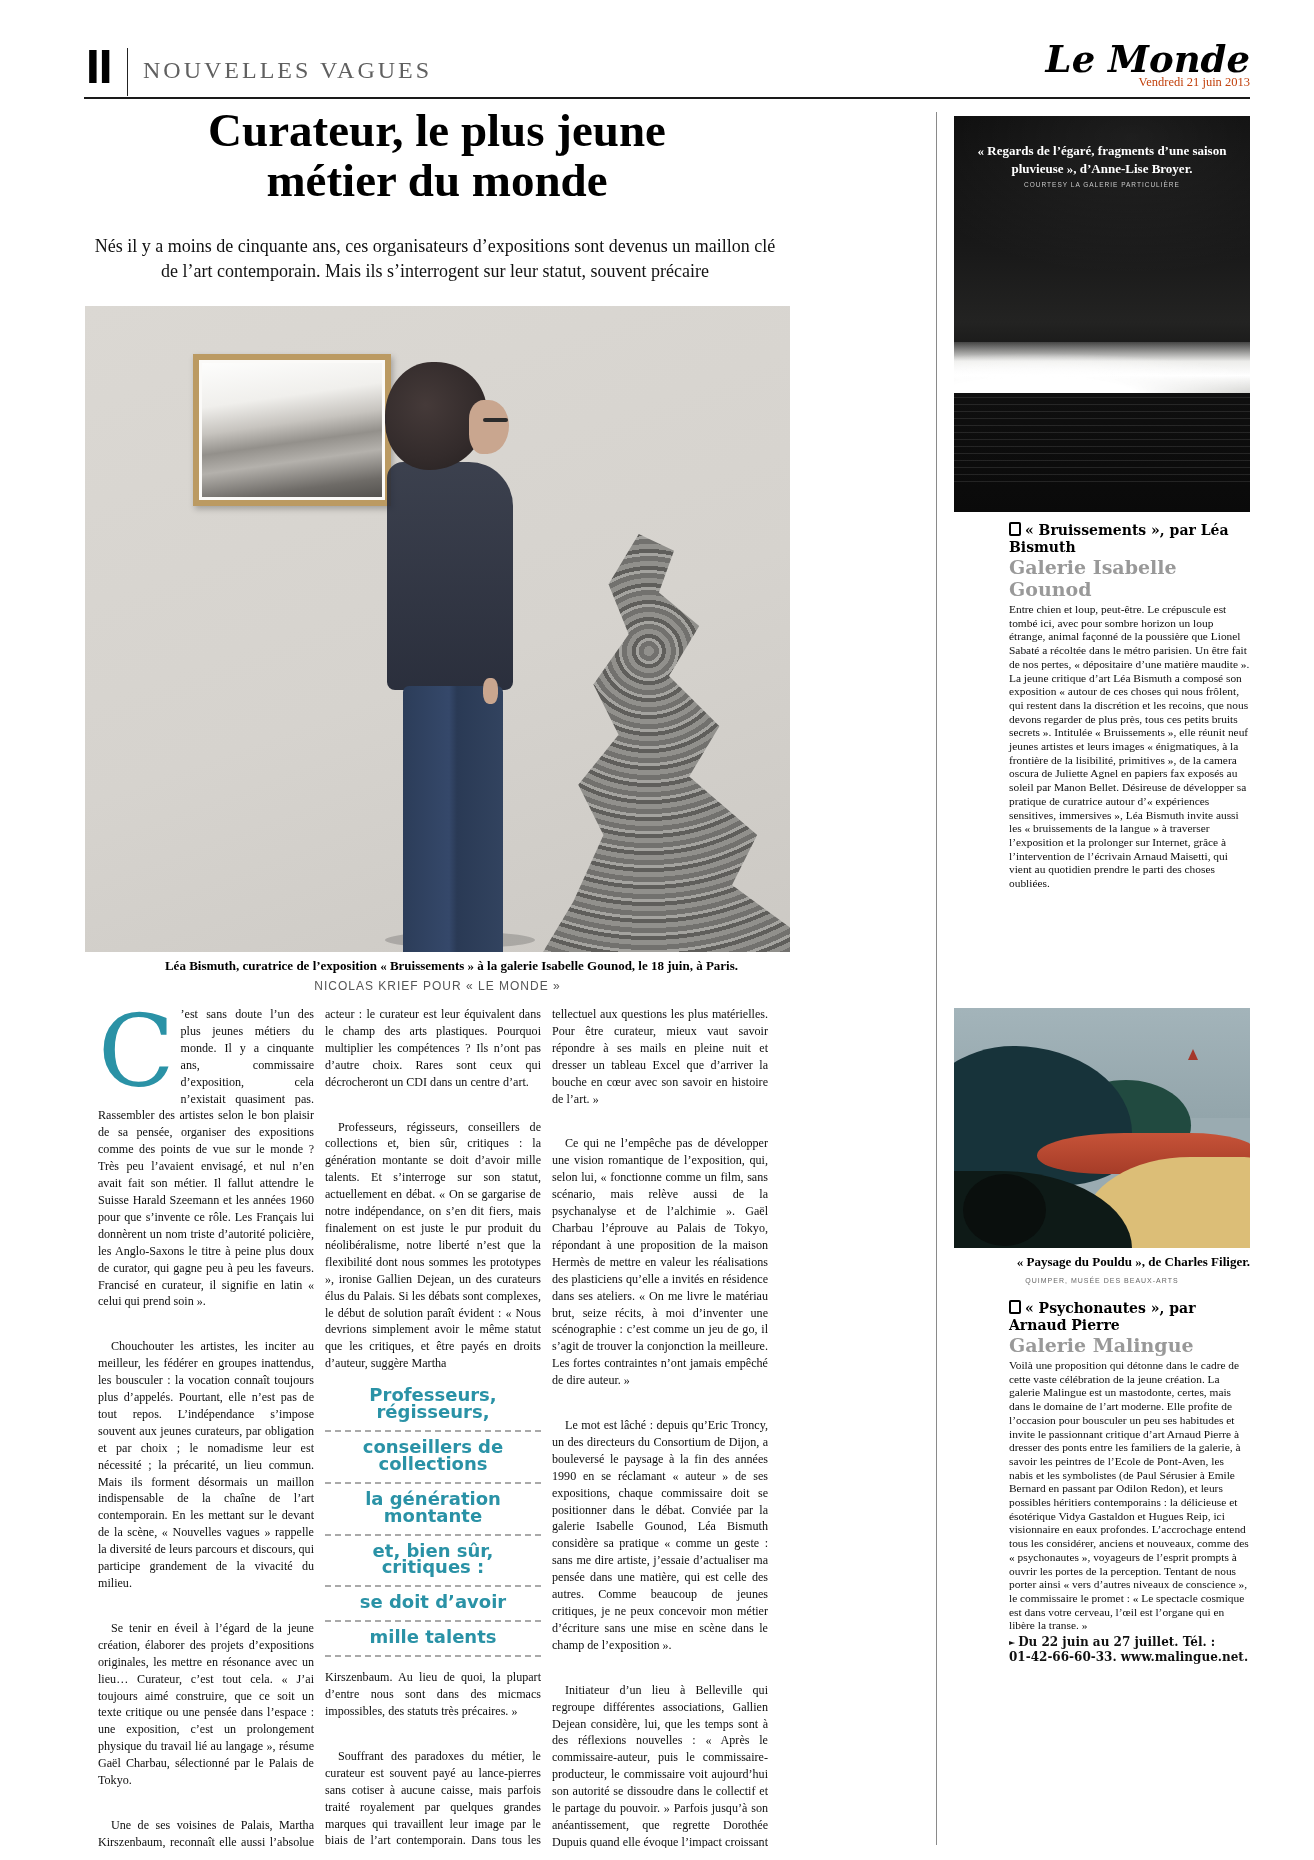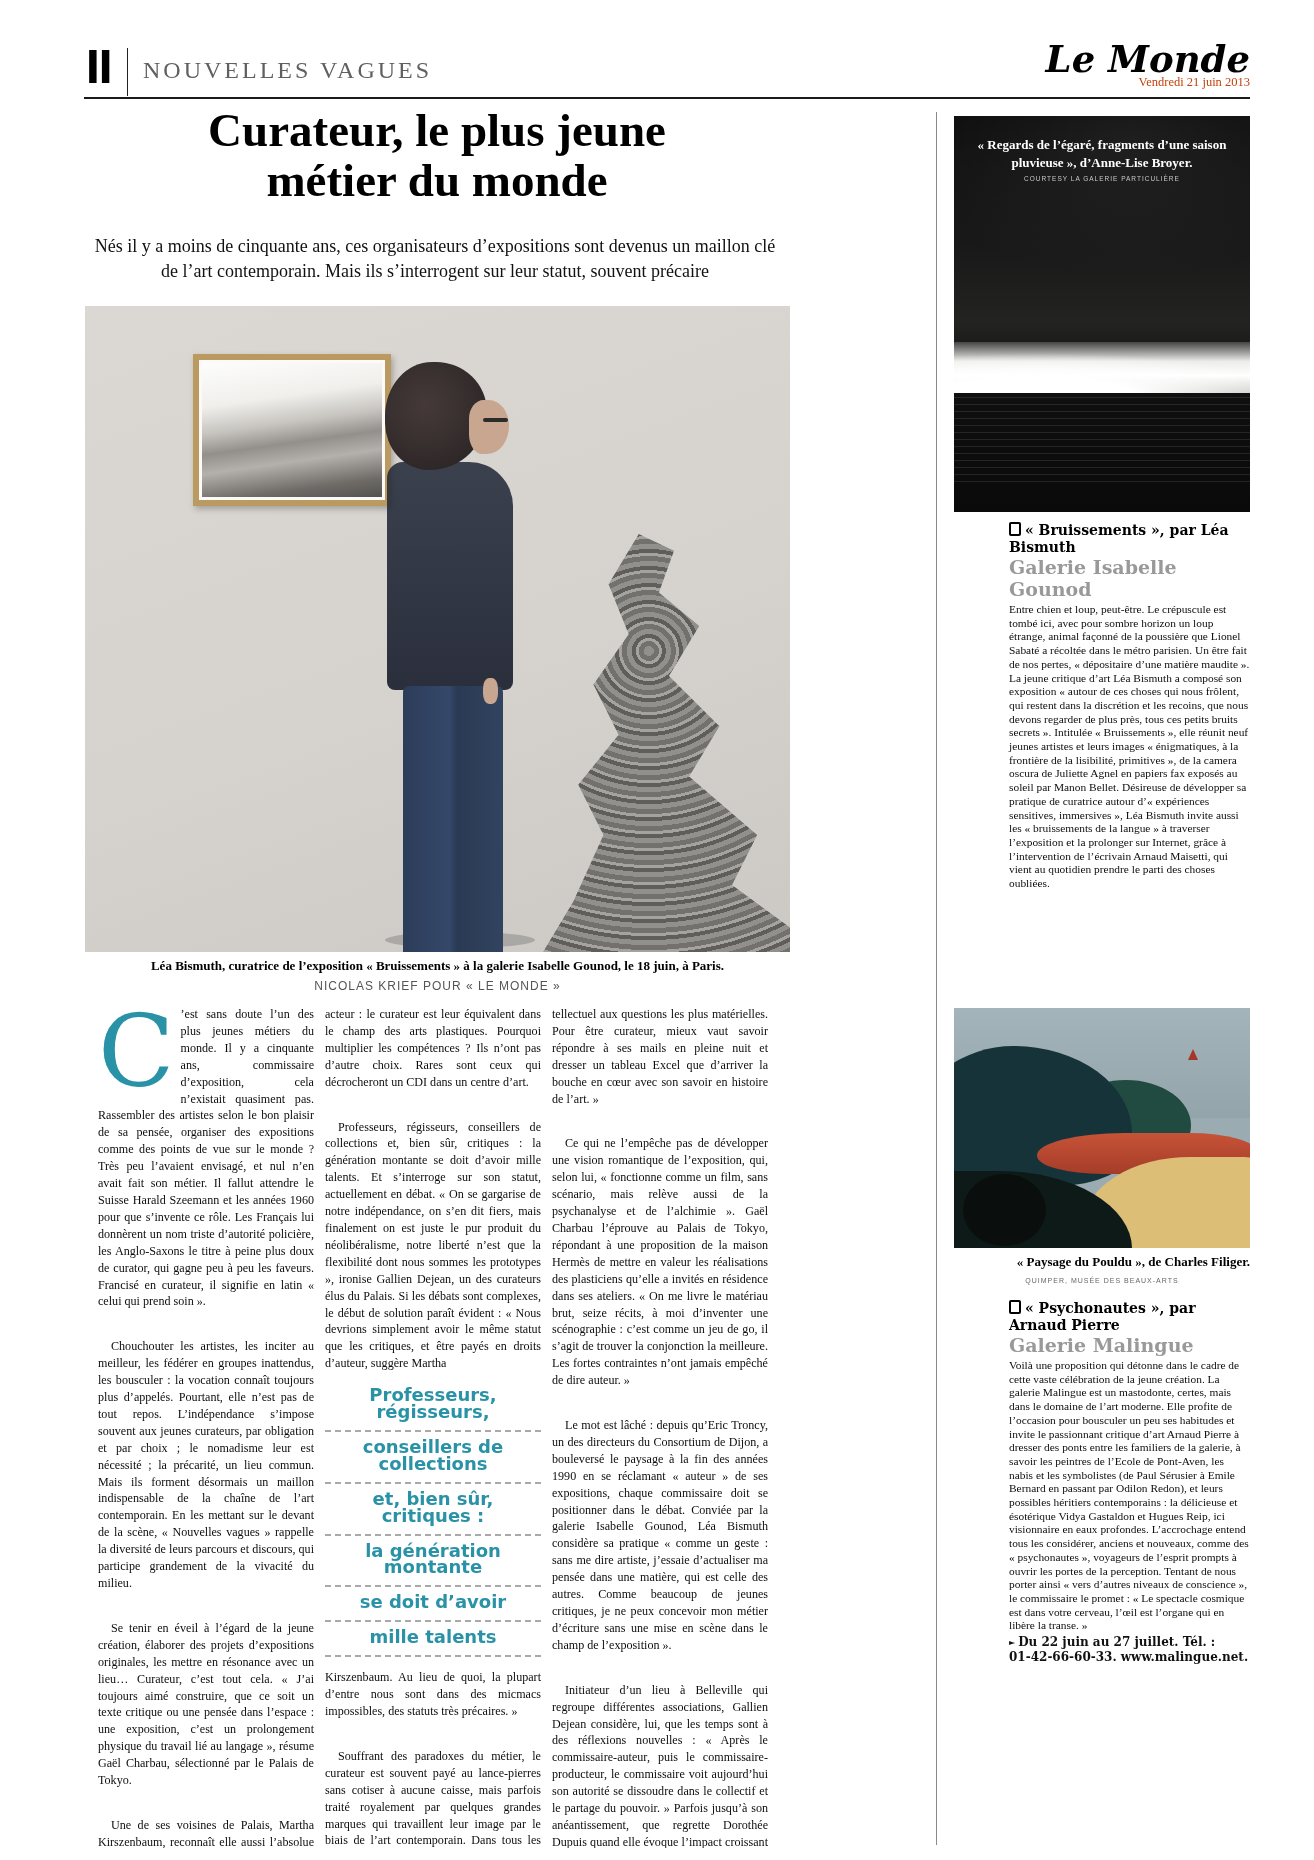--- a/index.html
+++ b/index.html
@@ -44,21 +44,21 @@
          background:linear-gradient(90deg,#2c3d59 0%,#35486a 46%,#2a3a55 54%,#32435f 100%);
          border-radius:6px 6px 0 0;}
   .spire{position:absolute;left:458px;top:228px;width:252px;height:418px;
          background:repeating-radial-gradient(circle at 42% 28%,#91908c 0 5px,#72716e 5px 10px,#a4a39f 10px 13px,#5f5e5b 13px 17px);
          clip-path:polygon(38% 0%,52% 4%,46% 14%,62% 22%,50% 34%,70% 46%,58% 58%,85% 72%,75% 84%,100% 95%,100% 100%,0% 100%,12% 88%,24% 72%,14% 60%,30% 48%,20% 36%,34% 24%,26% 12%);}
   .mound{position:absolute;left:512px;top:556px;width:193px;height:90px;
          background:repeating-radial-gradient(circle at 50% 20%,#868582 0 5px,#6b6a67 5px 9px,#98郁97 9px 12px,#a09f9b 9px 12px);
          border-radius:55% 45% 0 0/90% 70% 0 0;}
   .floor-shadow{position:absolute;left:300px;top:626px;width:150px;height:16px;background:rgba(60,60,60,.25);
                 border-radius:50%;}
-  .photo-caption{position:absolute;left:85px;top:958px;width:705px;text-align:center;
+  .photo-caption{position:absolute;left:99px;top:958px;width:705px;text-align:center;
                  font-weight:bold;font-size:13px;color:#000;}
   .photo-credit{position:absolute;left:85px;top:979px;width:705px;text-align:center;
                 font-family:"Liberation Sans",sans-serif;font-size:12px;letter-spacing:1px;color:#555;}
 
   
   .col{position:absolute;top:1006px;width:216px;height:842px;overflow:hidden;
        font-size:12.1px;line-height:16.9px;text-align:justify;color:#0d0d0d;}
   .col1{left:98px;} .col2{left:325px;} .col3{left:552px;}
   .para{margin:0;}
   .indent{text-indent:13px;margin-top:28px;}
@@ -73,21 +73,21 @@
   .sidebar{position:absolute;left:954px;top:112px;width:296px;height:1740px;}
   .sea-photo{position:absolute;left:0;top:4px;width:296px;height:396px;overflow:hidden;
      background:linear-gradient(180deg,#0b0b0b 0%,#191919 34%,#232322 52%,#101010 66%,#0a0a0a 100%);}
   .sea-sheen{position:absolute;left:0;top:0;width:100%;height:55%;
      background:radial-gradient(120% 90% at 60% 10%,rgba(255,255,255,.07),rgba(0,0,0,0) 70%);}
   .wave-band{position:absolute;left:0;top:57%;width:100%;height:13%;
      background:radial-gradient(130% 120% at 28% 100%,#ffffff 25%,rgba(255,255,255,0) 65%),
                 linear-gradient(180deg,rgba(255,255,255,.18) 0%,#ececea 38%,#ffffff 66%,#c9c9c5 100%);}
   .sea-flecks{position:absolute;left:0;top:71%;width:100%;height:22%;
      background:repeating-linear-gradient(180deg,rgba(255,255,255,.10) 0 1px,rgba(255,255,255,0) 1px 7px);}
-  .sea-caption{position:relative;margin:20px auto 0;width:250px;text-align:center;color:#fff;
+  .sea-caption{position:relative;margin:26px auto 0;width:250px;text-align:center;color:#fff;
                font-weight:bold;font-size:13px;line-height:1.35;}
   .sea-credit{position:relative;margin:4px auto 0;width:250px;text-align:center;color:#c9c9c9;
               font-family:"Liberation Sans",sans-serif;font-size:6.5px;letter-spacing:1px;}
 
   .review{position:absolute;left:55px;width:241px;}
   .review1{top:410px;} .review2{top:1188px;}
   .rv-title{font-family:"DejaVu Serif",serif;font-weight:bold;font-size:14px;line-height:1.18;color:#000;}
   .rv-marker{display:inline-block;width:8px;height:10px;border:2px solid #000;border-radius:2px;
              margin-right:4px;vertical-align:-1px;}
   .rv-gallery{font-family:"DejaVu Serif",serif;font-weight:bold;font-size:19px;color:#999;margin:1px 0 3px;}
@@ -157,22 +157,22 @@
     <p class="para indent">Une de ses voisines de Palais, Martha Kirszenbaum, reconnaît elle aussi l’absolue nécessité de « créer une narration spatiale, au-delà de l’approche conceptuelle similaire à l’écriture d’un essai. J’ai travaillé entre des murs en lambeaux en Pologne, dans un palais baroque de Vienne, et j’ai toujours été très influencée par l’architecture du lieu d’accueil ». Pour son projet, qui explore l’influence du cinéaste expérimental Kenneth Anger sur les jeunes artistes, elle a imaginé « une scénographie très obscure, occulte comme l’univers d’Anger, avec des colonnes comme des rites initiatiques, un tapis noir plein de symboles… ».</p>
 
   </div>
 
   <div class="col col2">
     <p class="para">acteur : le curateur est leur équivalent dans le champ des arts plastiques. Pourquoi multiplier les compétences ? Ils n’ont pas d’autre choix. Rares sont ceux qui décrocheront un CDI dans un centre d’art.</p>
     <p class="para indent">Professeurs, régisseurs, conseillers de collections et, bien sûr, critiques : la génération montante se doit d’avoir mille talents. Et s’interroge sur son statut, actuellement en débat. « On se gargarise de notre indépendance, on s’en dit fiers, mais finalement on est juste le pur produit du néolibéralisme, notre liberté n’est que la flexibilité dont nous sommes les prototypes », ironise Gallien Dejean, un des curateurs élus du Palais. Si les débats sont complexes, le début de solution paraît évident : « Nous devrions simplement avoir le même statut que les critiques, et être payés en droits d’auteur, suggère Martha</p>
     <div class="pull-quote">
       <div class="pq-line">Professeurs, régisseurs,</div>
       <div class="pq-line">conseillers de collections</div>
+      <div class="pq-line">la génération montante</div>
       <div class="pq-line">et, bien sûr, critiques :</div>
-      <div class="pq-line">la génération montante</div>
       <div class="pq-line">se doit d’avoir</div>
       <div class="pq-line">mille talents</div>
     </div>
     <p class="para">Kirszenbaum. Au lieu de quoi, la plupart d’entre nous sont dans des micmacs impossibles, des statuts très précaires. »</p>
     <p class="para indent">Souffrant des paradoxes du métier, le curateur est souvent payé au lance-pierres sans cotiser à aucune caisse, mais parfois traité royalement par quelques grandes marques qui travaillent leur image par le biais de l’art contemporain. Dans tous les cas, l’économie est au cœur de la pratique. Trop, le plus souvent. « Le rôle du curateur se réduit de plus en plus à un rôle de superchargé de projet, regrette Dorothée Dupuis, qui organise une exposition à la galerie Alain Gutharc, à Paris. Il n’est pas rare qu’on lui demande de trouver des financements complémentaires, ce qui demande d’autres compétences et empiète sur le temps consacré à ces recherches “curatoriales”. » Couteau suisse, dit-elle.</p>
 
   </div>
 
   <div class="col col3">
     <p class="para">tellectuel aux questions les plus matérielles. Pour être curateur, mieux vaut savoir répondre à ses mails en pleine nuit et dresser un tableau Excel que d’arriver la bouche en cœur avec son savoir en histoire de l’art. »</p>

